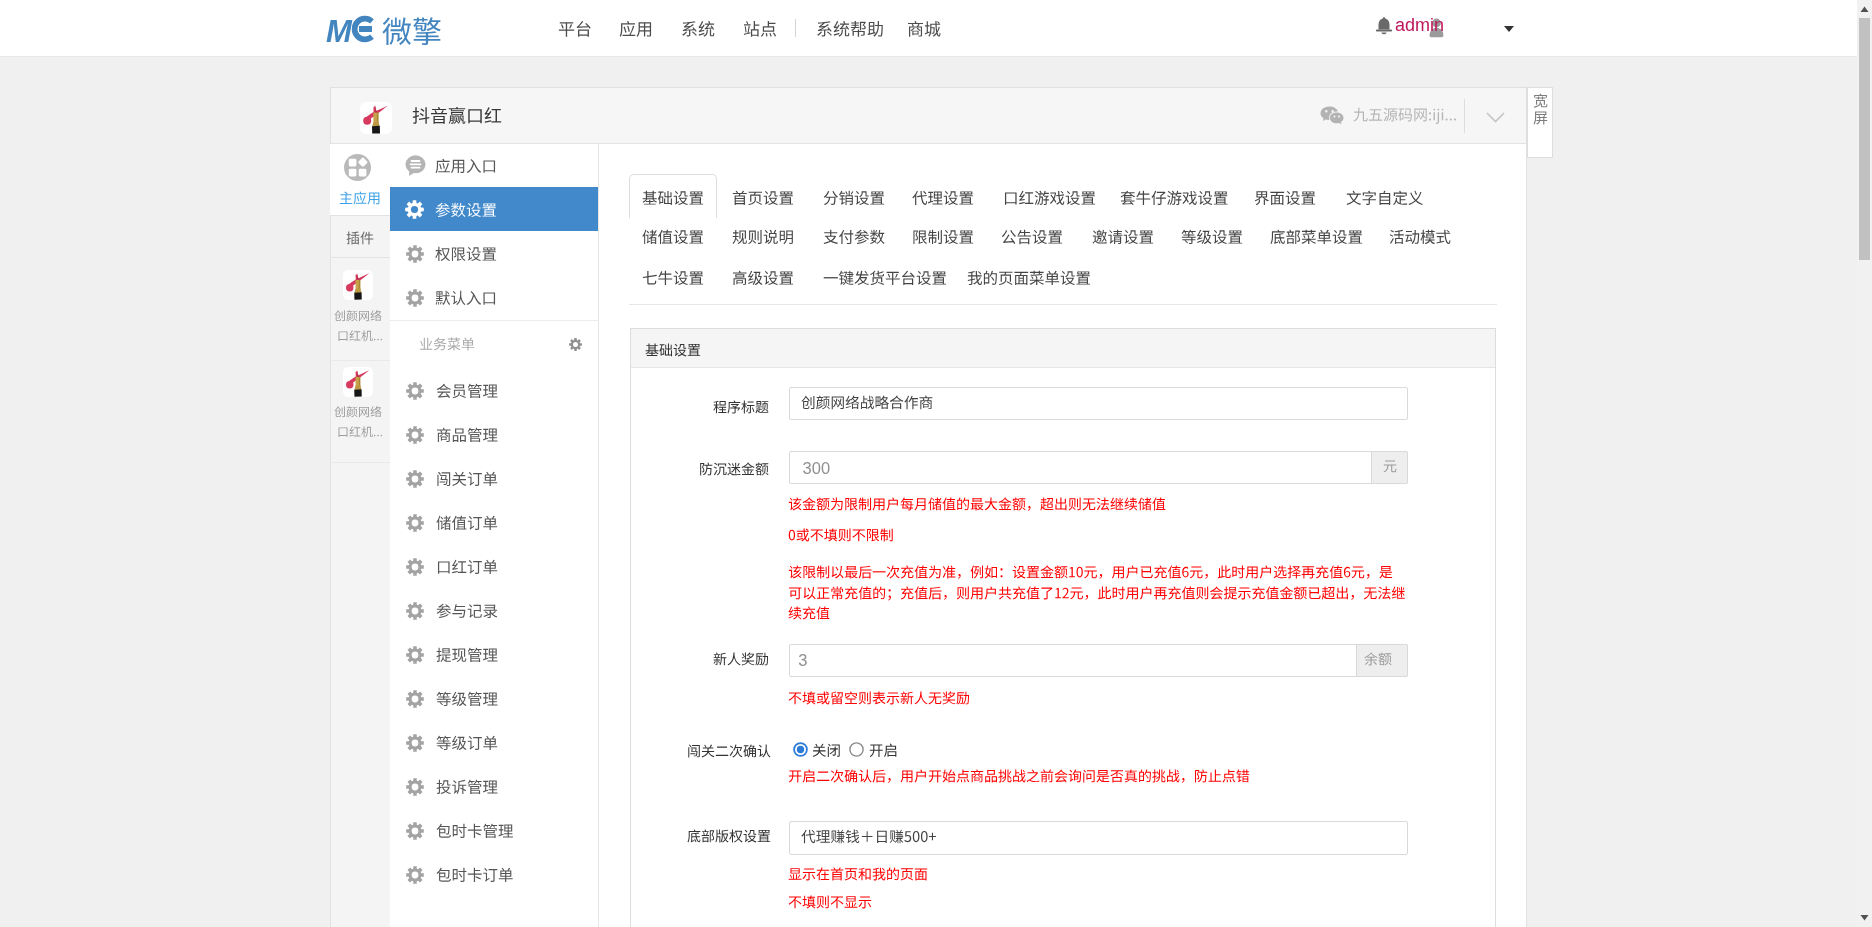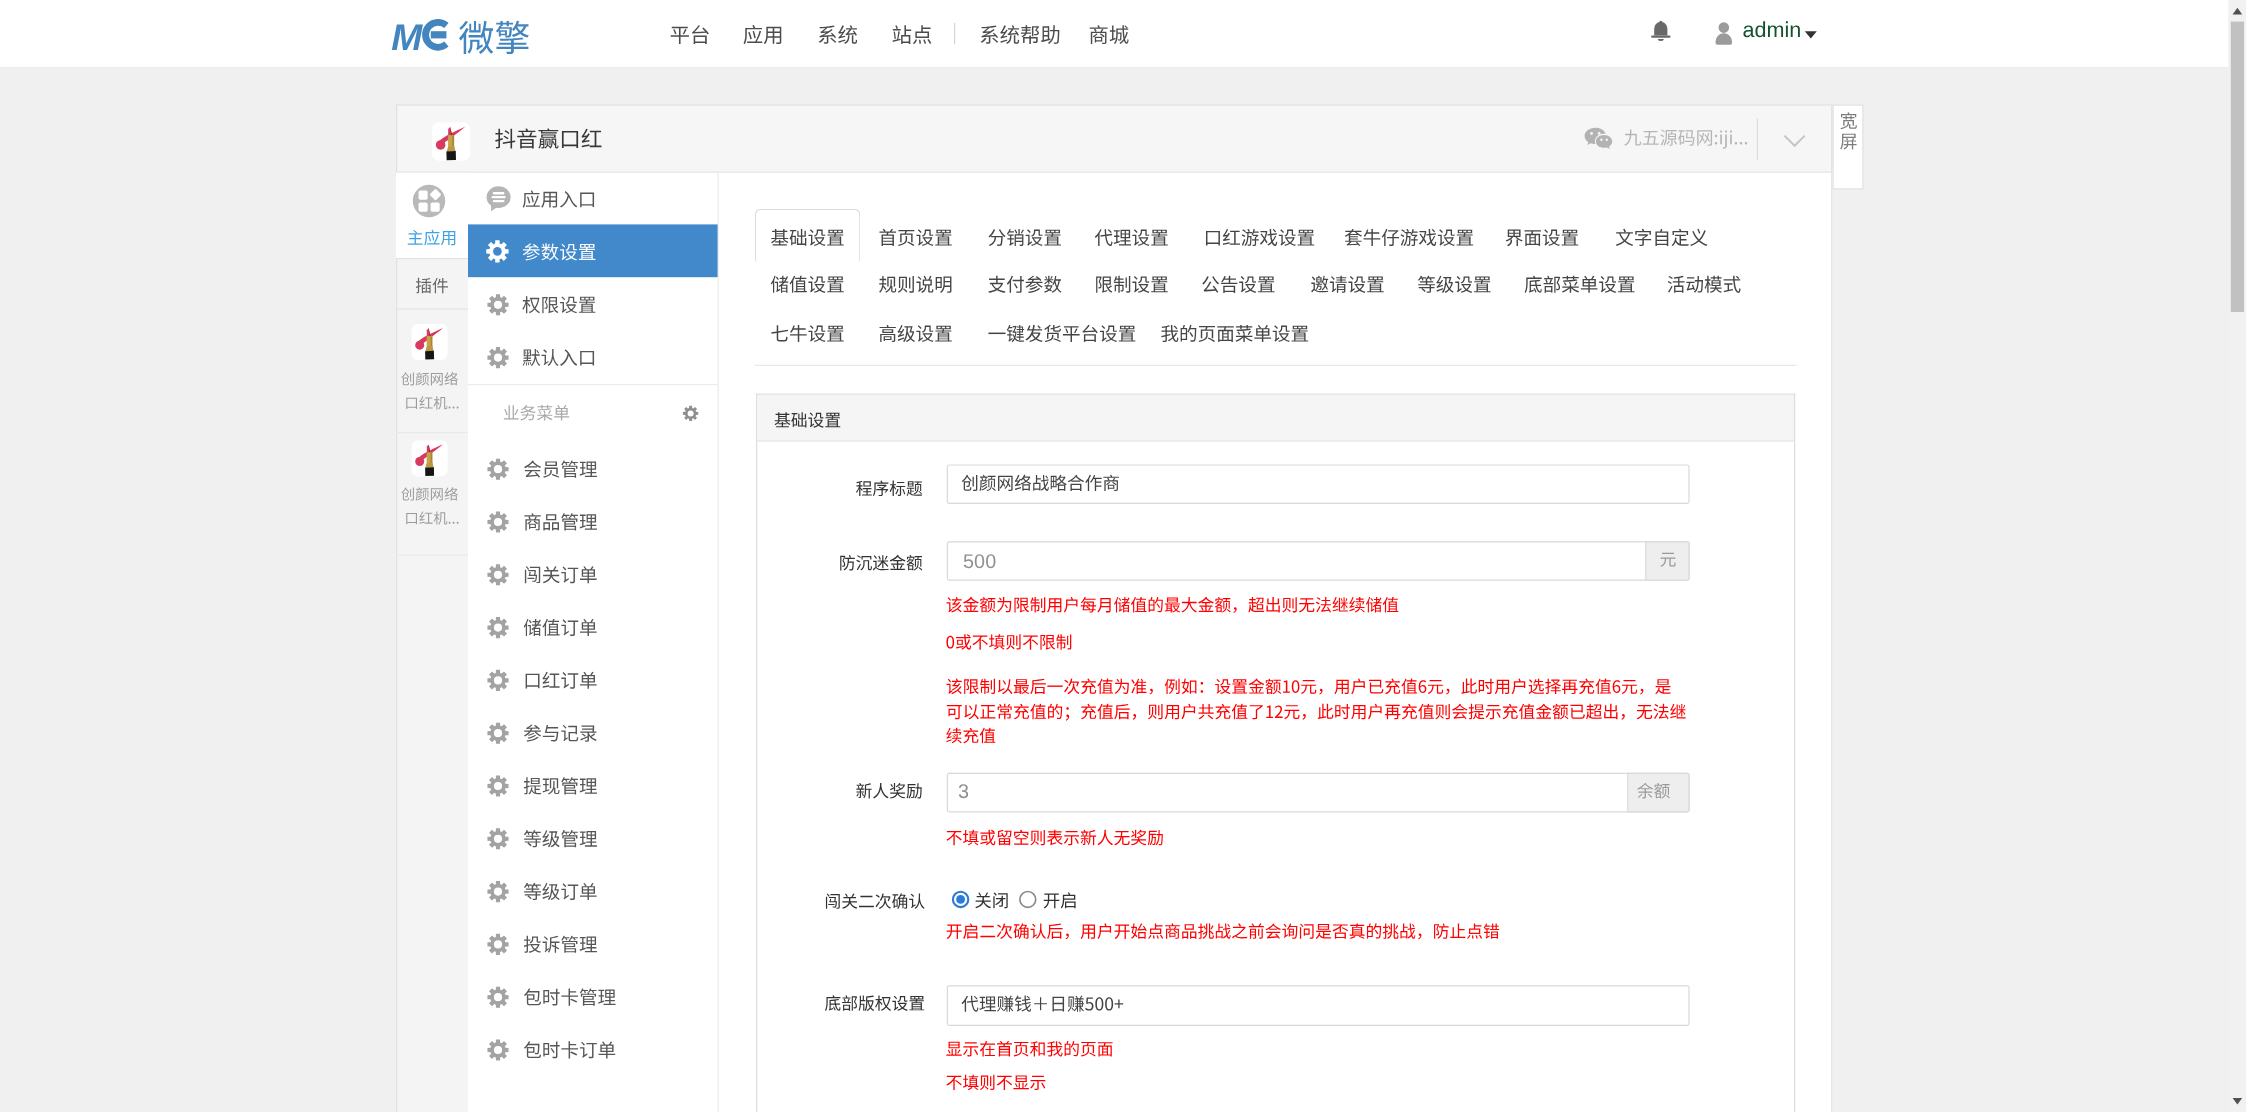--- a/index.html
+++ b/index.html
@@ -271,21 +271,21 @@
 <svg class="zt" style="left:1375px;top:17px;width:18px;height:20px" viewBox="0 0 18 20" fill="#696969">
 <rect x="7.6" y="0.2" width="2.8" height="3" rx="1.4"></rect>
 <path d="M9 1.4 C5.4 1.4 3.5 4.2 3.5 7.8 L3.5 12.6 L14.5 12.6 L14.5 7.8 C14.5 4.2 12.6 1.4 9 1.4 Z"></path>
 <rect x="0.9" y="12.6" width="16.2" height="1.9" rx="0.95"></rect>
 <path d="M6.3 15.4 A2.9 2.9 0 0 0 11.7 15.4 Z"></path>
   </svg>
 <svg class="zt" style="left:1429px;top:17.5px;width:15px;height:20px" viewBox="0 0 15 20" fill="#9b9b9b">
 <circle cx="7.5" cy="5" r="4.4"></circle>
     <path d="M7.5 9.8 C3.2 9.8 0.6 13.4 0.6 17.6 C0.6 18.6 1.2 19.2 2.2 19.2 L12.8 19.2 C13.8 19.2 14.4 18.6 14.4 17.6 C14.4 13.4 11.8 9.8 7.5 9.8 Z"></path>
   </svg>
-<div class="a" style="left:1452px;top:14.5px;width:70px;height:24px;font:18px 'Liberation Sans',sans-serif;color:#14532d">admin</div>
+<div class="a" style="left:1395px;top:14.5px;width:70px;height:24px;font:18px 'Liberation Sans',sans-serif;color:#be185d">admin</div>
 <svg class="zt" style="left:1504px;top:25.5px;width:10px;height:6px" viewBox="0 0 10 6" fill="#333">
     <path d="M0 0 L10 0 L5 6 Z"></path>
   </svg>
 <div class="a" style="left:1857px;top:0;width:15px;height:927px;background:#f1f1f1"></div>
 <svg class="zt" style="left:1860px;top:5px;width:9px;height:9px" viewBox="0 0 9 9" fill="#505050">
     <path d="M4.5 1.5 L8.5 7 L0.5 7 Z"></path>
   </svg>
 <div class="a" style="left:1859px;top:18px;width:11px;height:242px;background:#c1c1c1"></div>
 <svg class="zt" style="left:1860px;top:913px;width:9px;height:9px" viewBox="0 0 9 9" fill="#505050">
     <path d="M4.5 7.5 L8.5 2 L0.5 2 Z"></path>
@@ -870,21 +870,21 @@
       <use href="#u989d" x="4000"></use>
     </g>
   </svg>
 <div class="a" style="left:789px;top:450.5px;width:619px;height:33px;background:#fff;border:1px solid #d9d9d9;border-radius:2px;box-sizing:border-box"></div>
 <div class="a" style="left:1371px;top:450.5px;width:37px;height:33px;background:#eee;border:1px solid #d9d9d9;border-radius:0 2px 2px 0;box-sizing:border-box"></div>
 <svg class="zt" style="width:14.0px;height:18.2px;left:1383.4px;top:456.9px" viewBox="0 0 14.0 18.2" fill="#999999">
     <g transform="translate(0,14.28) scale(0.0140,-0.0140)">
       <use href="#u5143" x="0"></use>
     </g>
   </svg>
-<div class="a" style="left:802.6px;top:458.6px;font:16.5px 'Liberation Sans',sans-serif;color:#909090">500</div>
+<div class="a" style="left:802.6px;top:458.6px;font:16.5px 'Liberation Sans',sans-serif;color:#909090">300</div>
 <svg class="zt" style="width:378.0px;height:18.2px;left:787.8px;top:495.3px" viewBox="0 0 378.0 18.2" fill="#ff0000">
     <g transform="translate(0,14.28) scale(0.0140,-0.0140)">
       <use href="#u8be5" x="0"></use>
       <use href="#u91d1" x="1000"></use>
       <use href="#u989d" x="2000"></use>
       <use href="#u4e3a" x="3000"></use>
       <use href="#u9650" x="4000"></use>
       <use href="#u5236" x="5000"></use>
       <use href="#u7528" x="6000"></use>
       <use href="#u6237" x="7000"></use>

